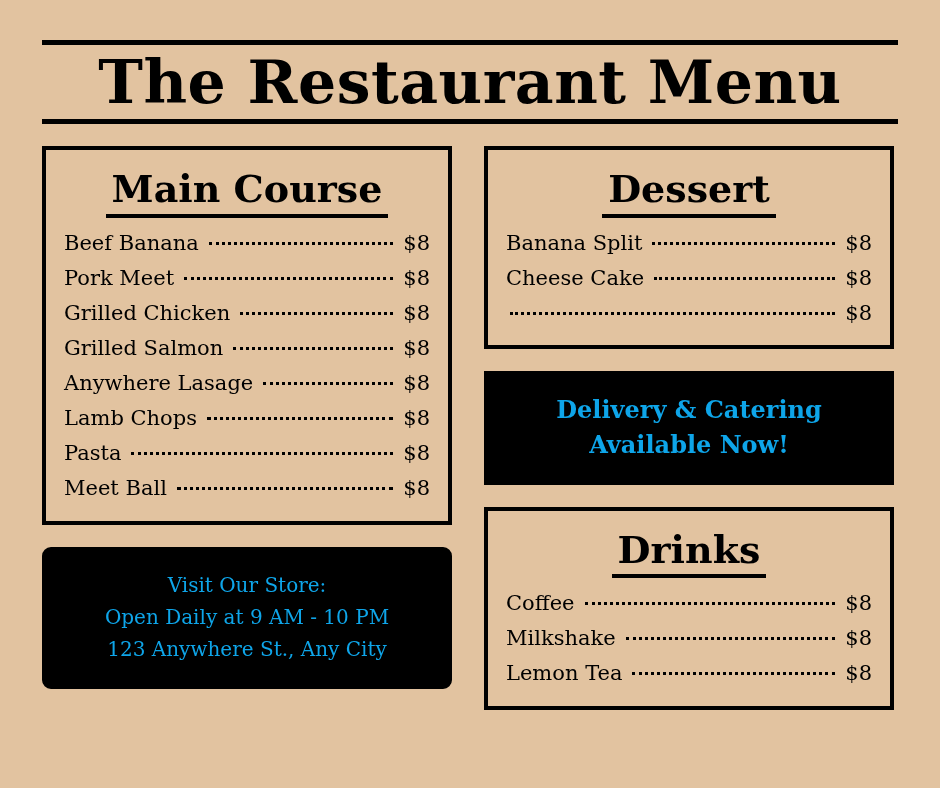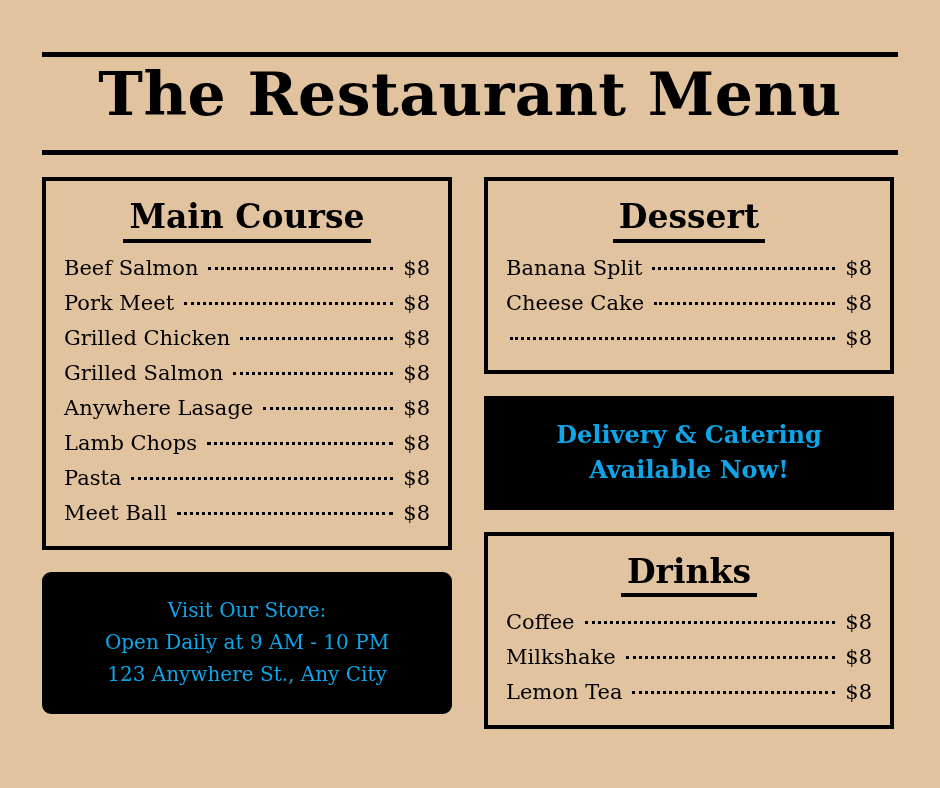--- a/index.html
+++ b/index.html
@@ -19,22 +19,22 @@
     width: 940px;
     height: 788px;
     box-sizing: border-box;
     padding: 40px 42px 36px 42px;
   }
 
   
   .title-block {
     border-top: 5px solid #000;
     border-bottom: 5px solid #000;
-    padding: 4px 0 22px 0;
-    margin: 12px 0 22px 0;
+    padding: 4px 0 3px 0;
+    margin: 0 0 22px 0;
   }
   .title-text {
     text-align: center;
     font-family: "DejaVu Serif", serif;
     font-weight: bold;
     font-size: 60px;
     line-height: 1.12;
     letter-spacing: 0.5px;
     color: #000;
     white-space: nowrap;
@@ -61,21 +61,21 @@
   }
   .card.dark {
     background: #000;
     border: 4px solid #000;
     color: #0ea5e9;
   }
 
   .card-title {
     text-align: center;
     font-weight: bold;
-    font-size: 33px;
+    font-size: 38px;
     line-height: 1.2;
     margin: 0 0 14px 0;
     display: block;
   }
   .card-title span {
     border-bottom: 4px solid #000;
     padding: 0 6px 2px 6px;
     display: inline-block;
   }
 
@@ -142,21 +142,21 @@
 
     <div class="col">
 
       <div class="card">
         <div class="card-title">
           <span>Main Course</span>
         </div>
         <div class="menu-list">
 
           <div class="menu-row">
-            <span class="menu-name">Beef Salmon</span>
+            <span class="menu-name">Beef Banana</span>
             <span class="dots"></span>
             <span class="menu-price">$8</span>
           </div>
 
           <div class="menu-row">
             <span class="menu-name">Pork Meet</span>
             <span class="dots"></span>
             <span class="menu-price">$8</span>
           </div>
 

